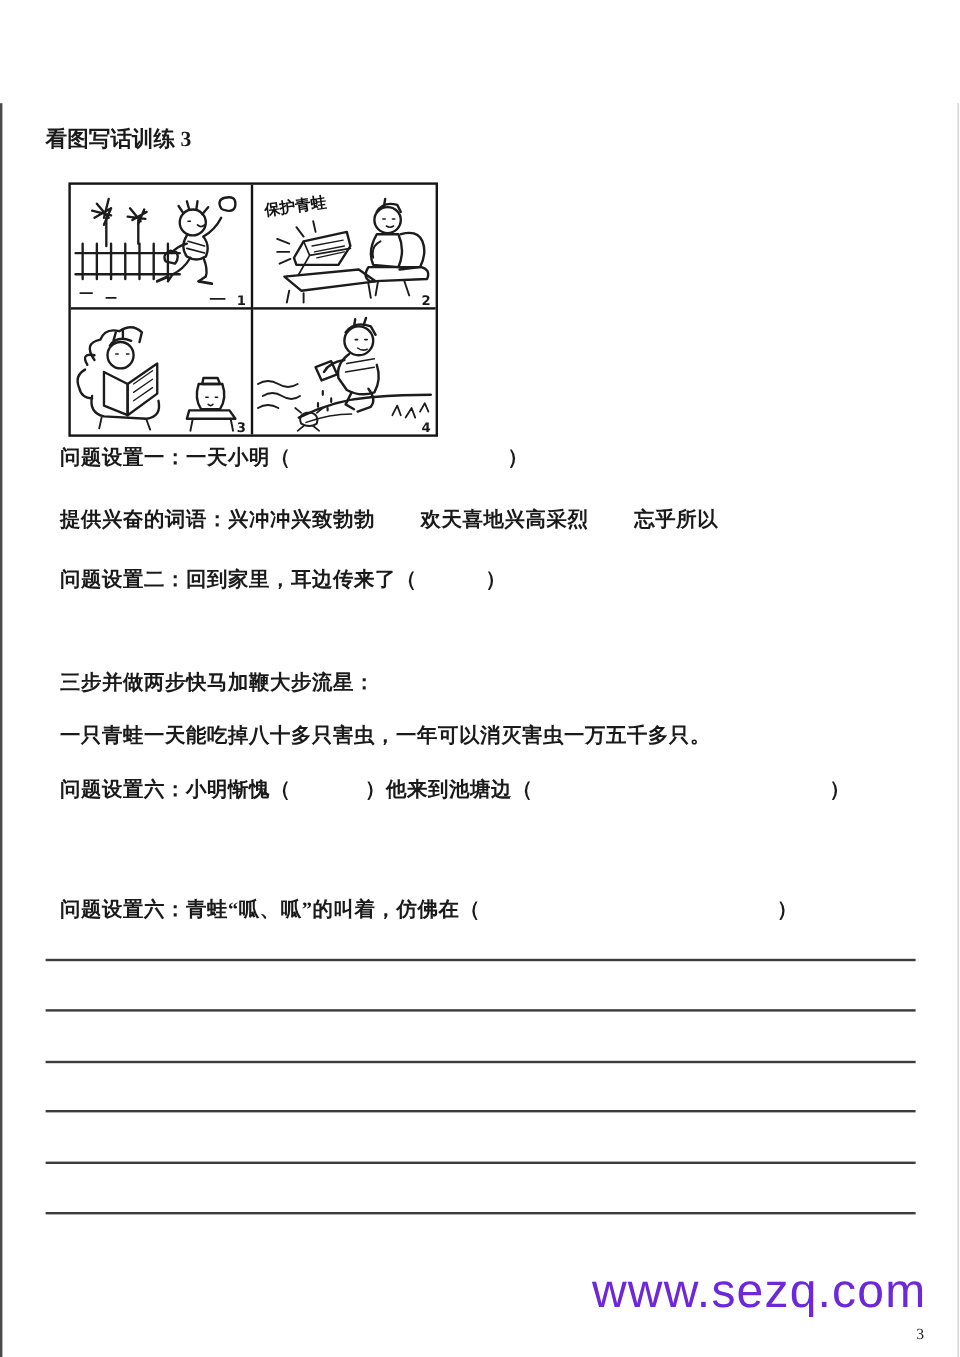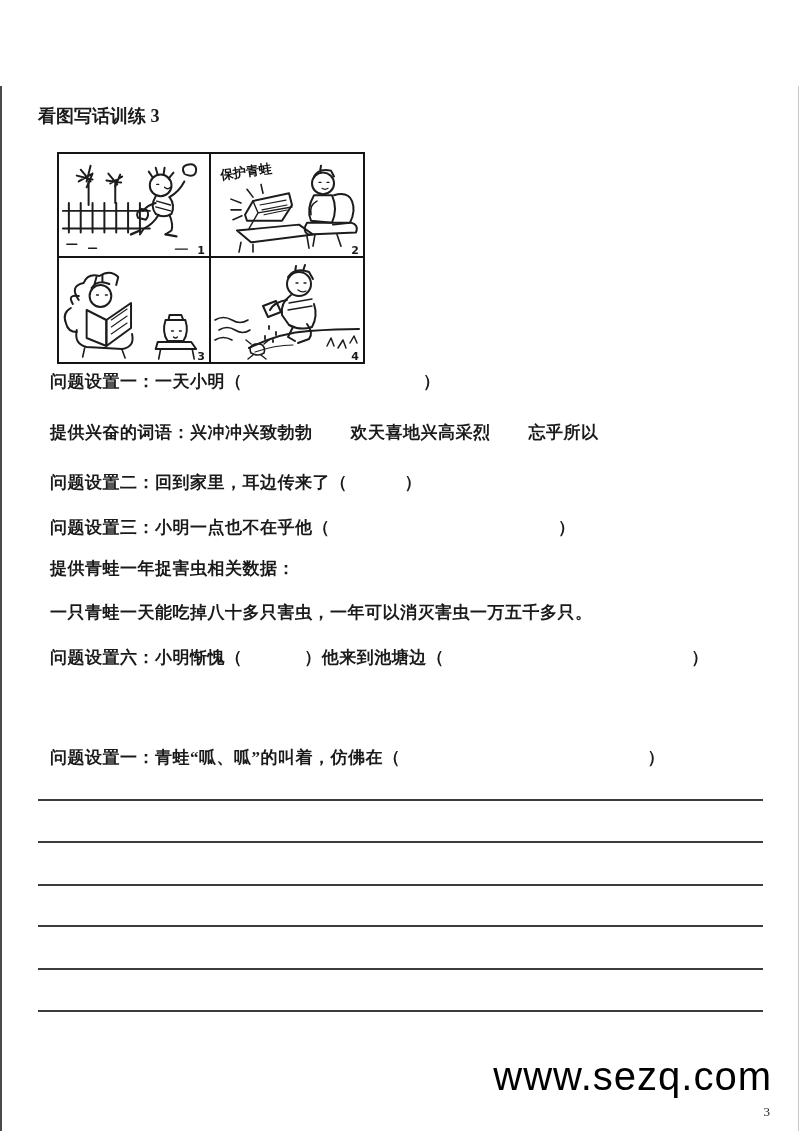--- a/index.html
+++ b/index.html
@@ -42,21 +42,21 @@
   }
 
   .rule {
     position:absolute; left:38px; width:725px; height:0;
     border-top:2px solid #3c3c3c;
   }
 
   .watermark {
     position:absolute; right:28px; top:1056px;
     font-family:"Liberation Sans", sans-serif;
-    font-size:40px; color:#000000; letter-spacing:1px; line-height:1;
+    font-size:40px; color:#6d28d9; letter-spacing:1px; line-height:1;
   }
   .pagenum {
     position:absolute; right:30px; top:1104px;
     font-size:13px; color:#222;
   }
 </style>
 </head>
 <body>
 
 <div class="page">
@@ -158,25 +158,24 @@
           <path d="M116 88 l4 -8 l3 8 M127 90 l5 -8 l3 8 M139 85 l4 -7 l3 7" stroke-width="1.5"></path>
         </g>
       </svg>
       <span class="panel-num">4</span>
     </div>
   </div>
 
   <div class="tline" style="top:372px">问题设置一：一天小明（                                      ）</div>
   <div class="tline" style="top:423px">提供兴奋的词语：兴冲冲兴致勃勃        欢天喜地兴高采烈        忘乎所以</div>
   <div class="tline" style="top:473px">问题设置二：回到家里，耳边传来了（            ）</div>
-  <div class="tline" style="top:518px">问题设置三：小明一点也不在乎他（                                                ）</div>
-  <div class="tline" style="top:559px">提供青蛙一年捉害虫相关数据：</div>
+  <div class="tline" style="top:559px">三步并做两步快马加鞭大步流星：</div>
   <div class="tline" style="top:603px">一只青蛙一天能吃掉八十多只害虫，一年可以消灭害虫一万五千多只。</div>
   <div class="tline" style="top:648px">问题设置六：小明惭愧（             ）他来到池塘边（                                                    ）</div>
-  <div class="tline" style="top:748px">问题设置一：青蛙“呱、呱”的叫着，仿佛在（                                                    ）</div>
+  <div class="tline" style="top:748px">问题设置六：青蛙“呱、呱”的叫着，仿佛在（                                                    ）</div>
 
   <div class="rule" style="top:799px"></div>
   <div class="rule" style="top:841px"></div>
   <div class="rule" style="top:884px"></div>
   <div class="rule" style="top:925px"></div>
   <div class="rule" style="top:968px"></div>
   <div class="rule" style="top:1010px"></div>
 
   <div class="watermark">www.sezq.com</div>
   <div class="pagenum">3</div>

